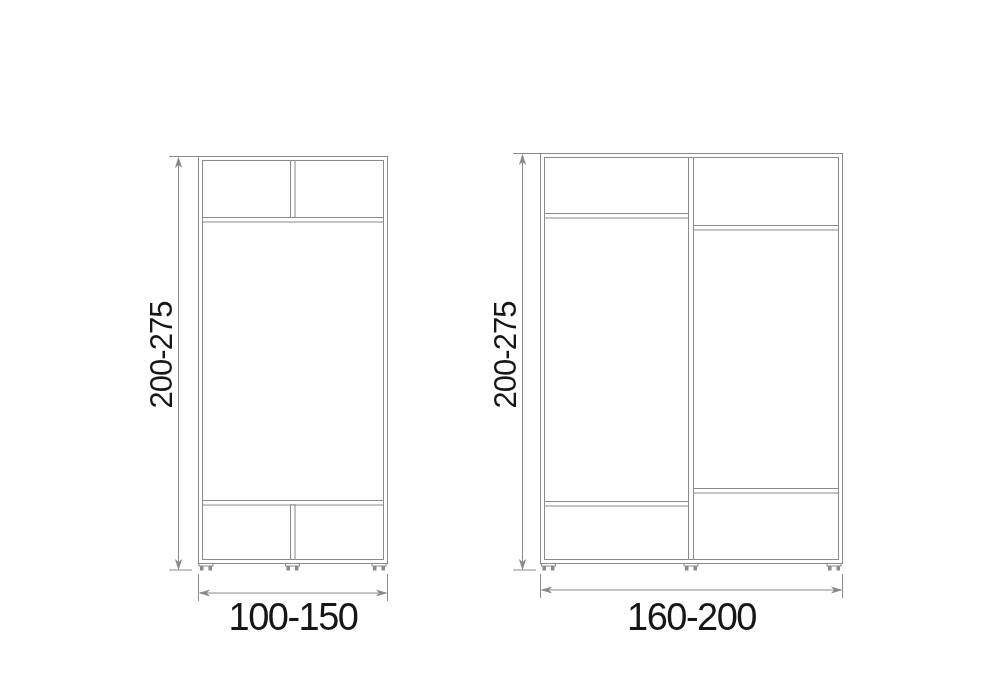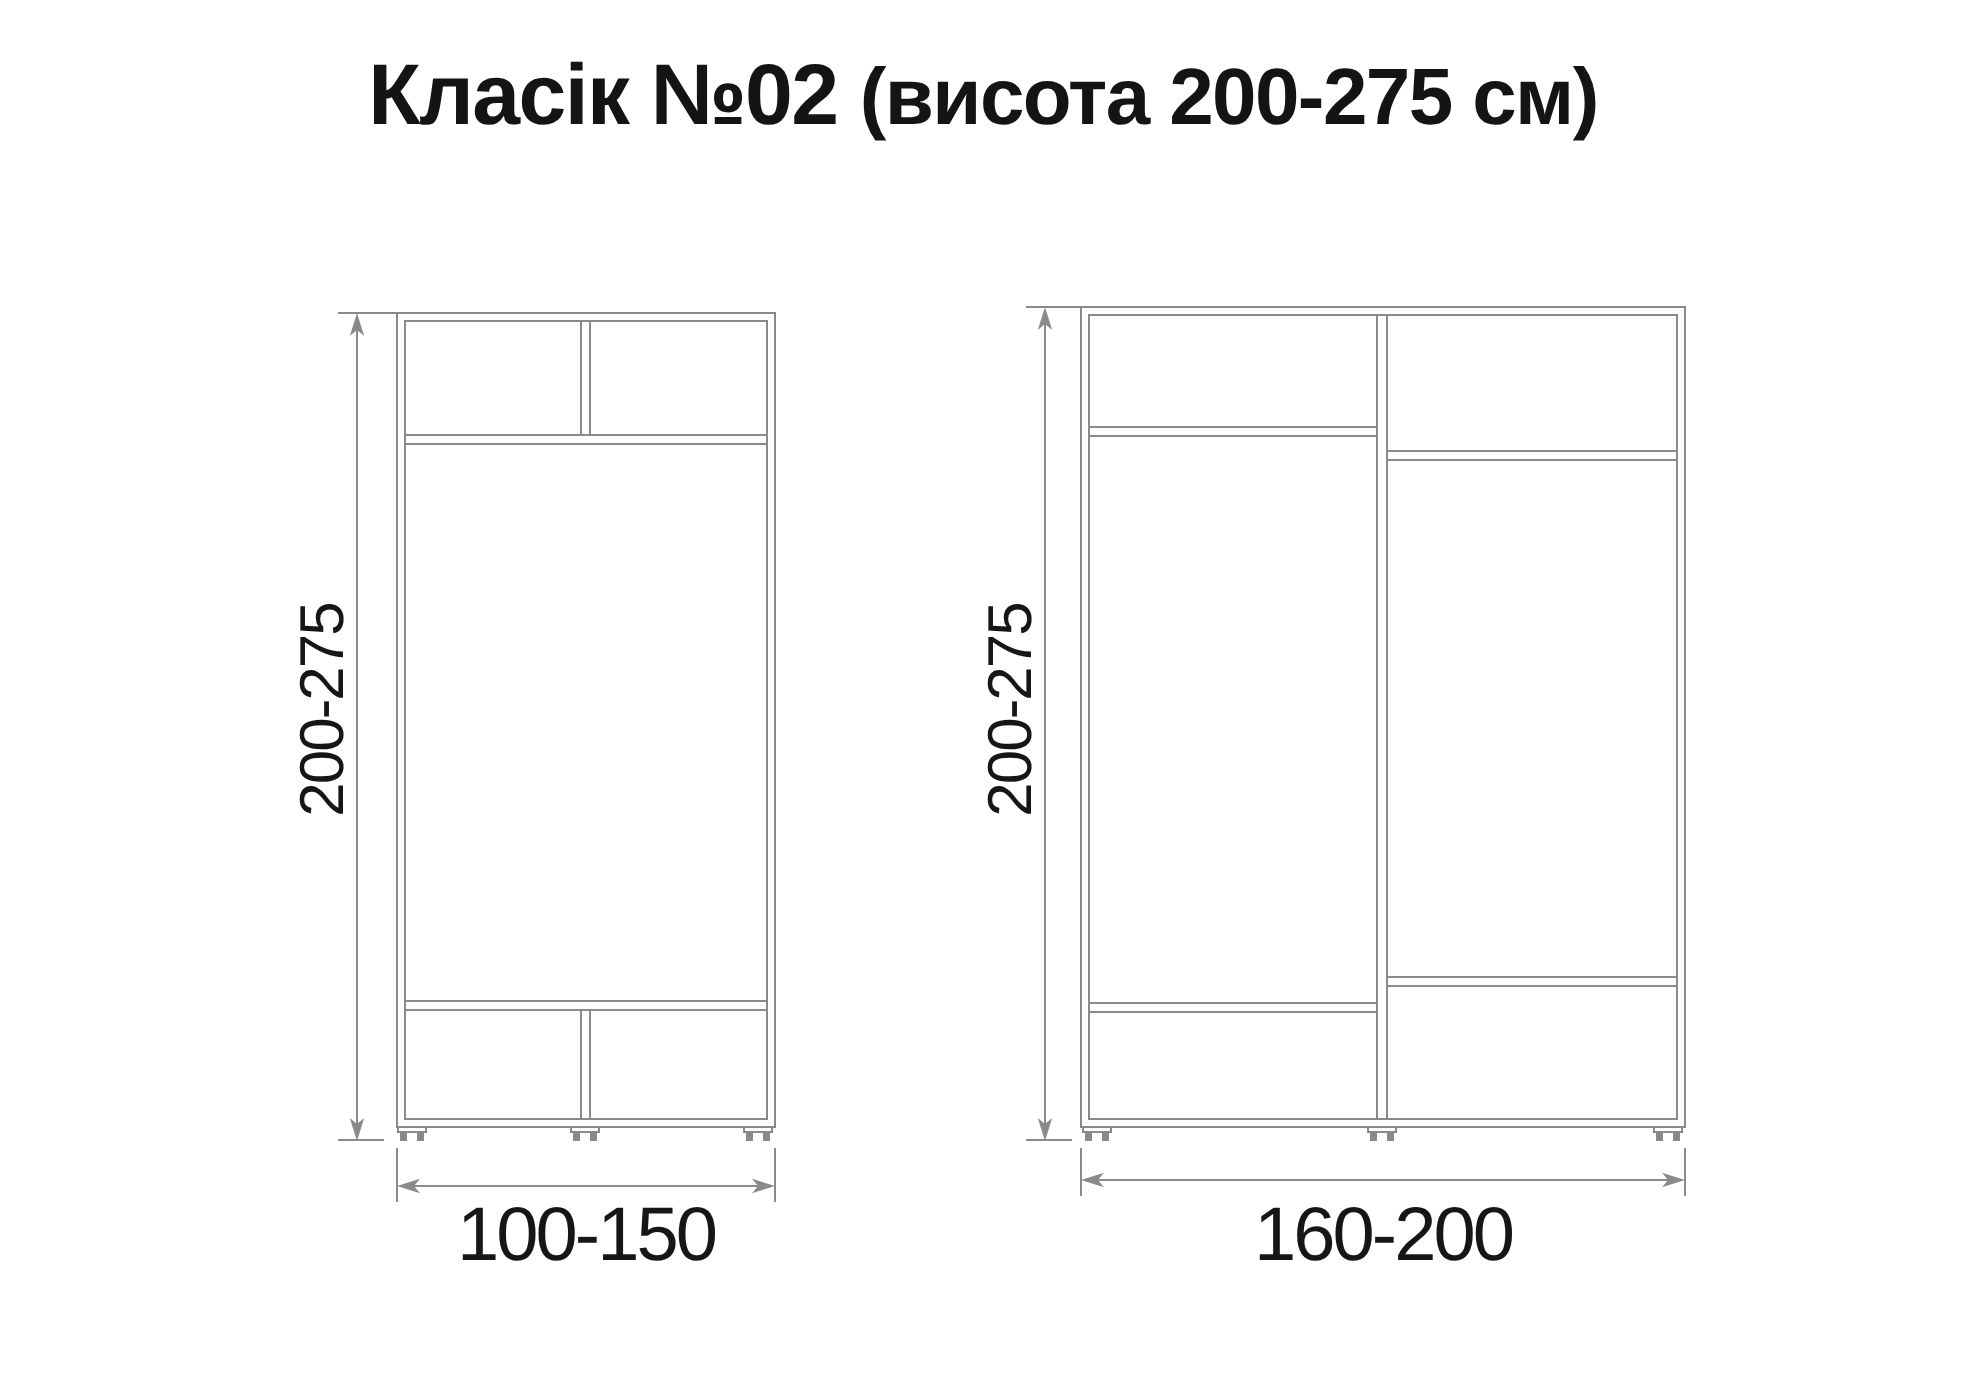--- a/index.html
+++ b/index.html
@@ -39,25 +39,20 @@
   .ln { stroke: #8a8a8a; stroke-width: 1; fill: none; }
   .panel { stroke: #8a8a8a; stroke-width: 1; fill: #ffffff; }
   .arrow { fill: #8a8a8a; stroke: none; }
   .foot-leg { fill: #8a8a8a; stroke: none; }
 </style>
 </head>
 <body>
 
 <div class="page">
 
-  <div class="title">
-    <span>Класік №02</span>
-    <span> </span>
-    <span class="sub">(висота 200-275 см)</span>
-  </div>
 
   <svg width="983" height="700" viewBox="0 0 983 700" xmlns="http://www.w3.org/2000/svg">
 
     <g>
 
       <rect class="panel" x="198.5" y="156.5" width="189" height="407"></rect>
       <rect class="panel" x="202.5" y="160.5" width="181" height="399"></rect>
 
       <rect class="panel" x="202.5" y="217.5" width="181" height="4.5"></rect>
       <rect class="panel" x="290.5" y="160.5" width="4.5" height="57"></rect>

